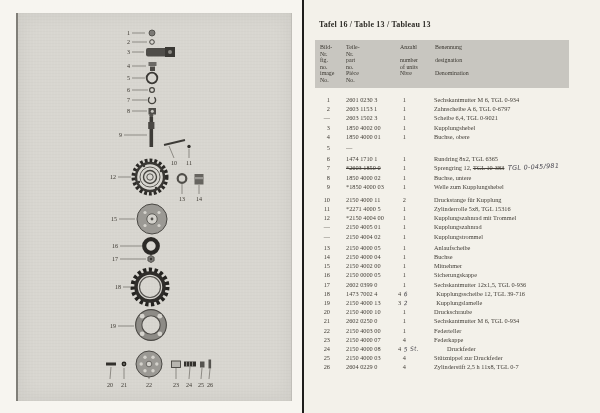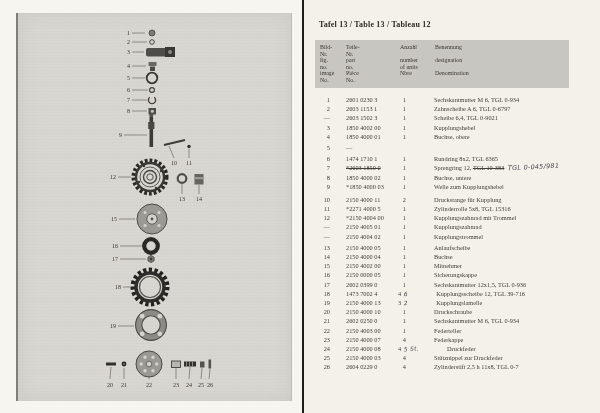--- a/index.html
+++ b/index.html
@@ -219,21 +219,21 @@
         <text x="171" y="374" text-anchor="middle">24</text>
         <text x="183" y="374" text-anchor="middle">25</text>
         <text x="192" y="374" text-anchor="middle">26</text>
       </g>
     </svg>
   </div>
 
   <div class="divider"></div>
 
   <div class="right-page">
-    <div class="title">Tafel 13 / Table 13 / Tableau 12</div>
+    <div class="title">Tafel 16 / Table 13 / Tableau 13</div>
 
     <div class="thead">
       <div class="hc hc1">Bild-
 Nr.
 fig.
 no.
 image
 No.</div>
       <div class="hc hc2">Teile-
 Nr.

